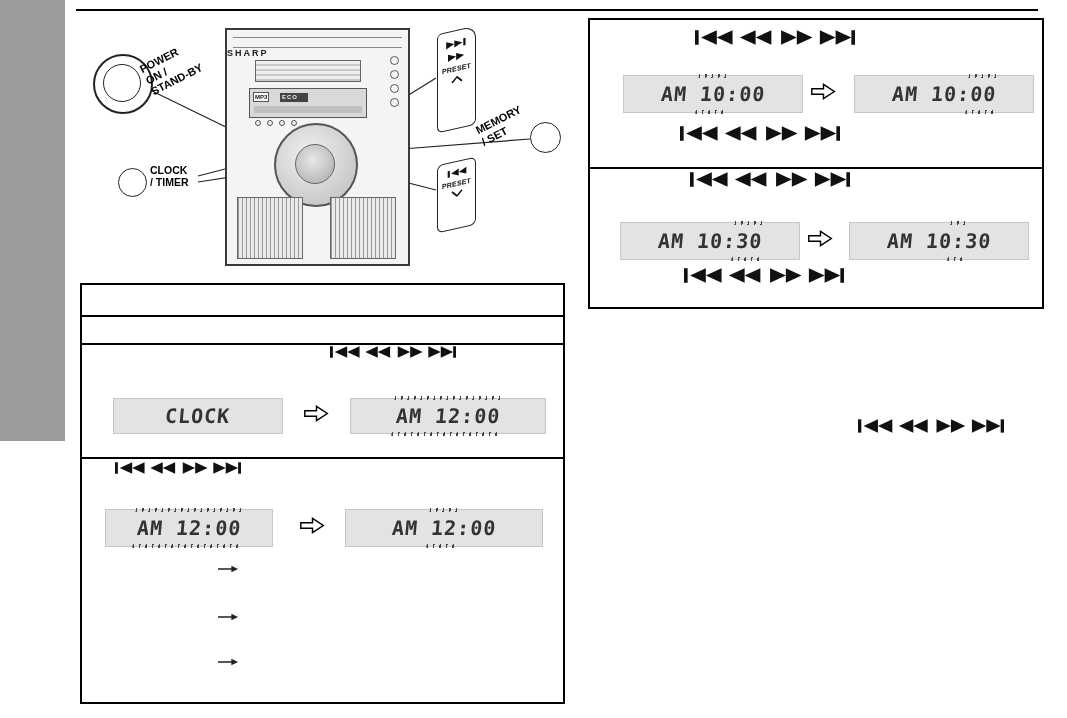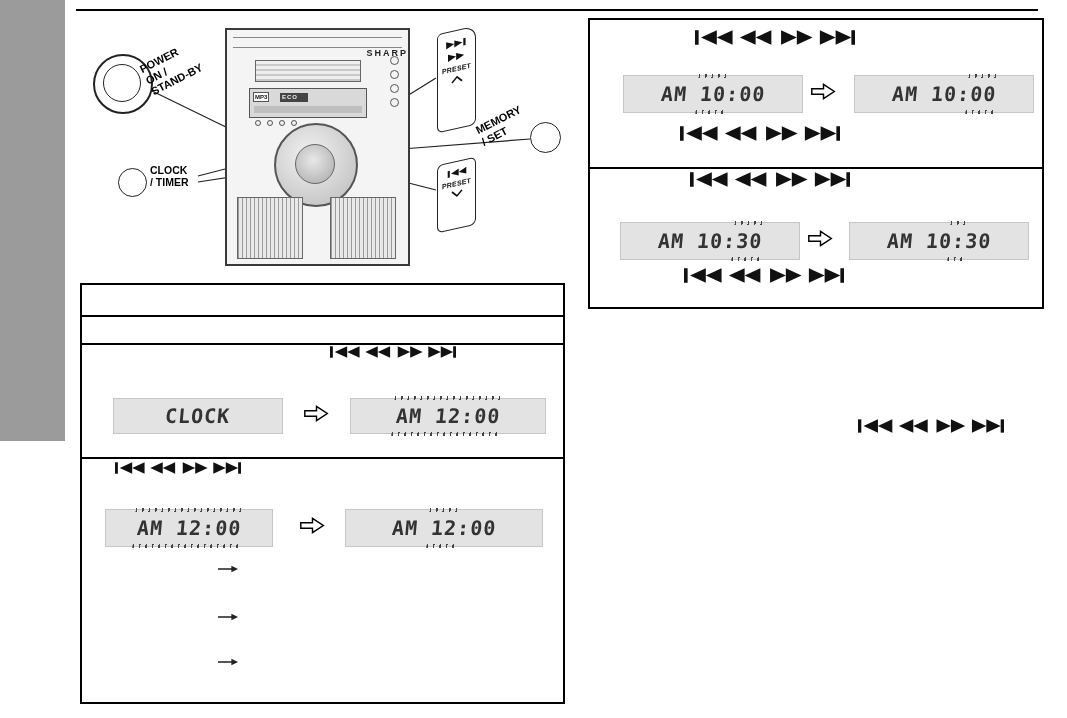--- a/index.html
+++ b/index.html
@@ -11,21 +11,21 @@
 
   
   .ill { position:absolute; left:80px; top:18px; width:492px; height:256px; }
   .callouts { position:absolute; left:0; top:0; width:492px; height:256px; }
   .callouts line { stroke:#222; stroke-width:1.2; }
   .callouts circle { fill:#111; }
 
   .unit { position:absolute; left:145px; top:10px; width:181px; height:234px; border:2px solid #3a3a3a; background:#f4f4f4; }
   .unit > * { position:absolute; }
   .topline { left:6px; top:7px; right:6px; height:9px; border-top:1px solid #888; border-bottom:1px solid #888; }
-  .brand { left:0; right:0; top:18px; text-align:right; font-size:9px; font-weight:bold; letter-spacing:2px; color:#222; }
+  .brand { left:0; right:0; top:18px; text-align:left; font-size:9px; font-weight:bold; letter-spacing:2px; color:#222; }
   .cassette { left:28px; top:30px; width:104px; height:20px; border:1px solid #666; background:repeating-linear-gradient(180deg,#eee 0 3px,#c9c9c9 3px 5px); }
   .disp { left:22px; top:58px; width:116px; height:28px; border:1px solid #555; background:#d9d9d9; }
   .disp .mp3 { position:absolute; left:3px; top:3px; font-size:6px; font-weight:bold; background:#fff; border:1px solid #555; padding:0 1px; line-height:8px; }
   .disp .eco { position:absolute; left:30px; top:4px; font-size:6px; font-weight:bold; color:#eee; background:#444; padding:0 10px 0 2px; line-height:9px; letter-spacing:1px; }
   .disp .dispbar { position:absolute; left:4px; bottom:4px; right:4px; height:7px; background:#bfbfbf; }
   .btnrow { left:28px; top:90px; width:60px; height:5px; }
   .btnrow i { position:absolute; top:0; width:4px; height:4px; border:1px solid #555; border-radius:50%; display:block; }
   .knob { left:47px; top:93px; width:80px; height:80px; border:2px solid #555; border-radius:50%;
           background:radial-gradient(circle at 42% 38%, #f2f2f2, #b9b9b9); }
   .knob::after { content:""; position:absolute; left:19px; top:19px; width:38px; height:38px; border:1.5px solid #666; border-radius:50%;

